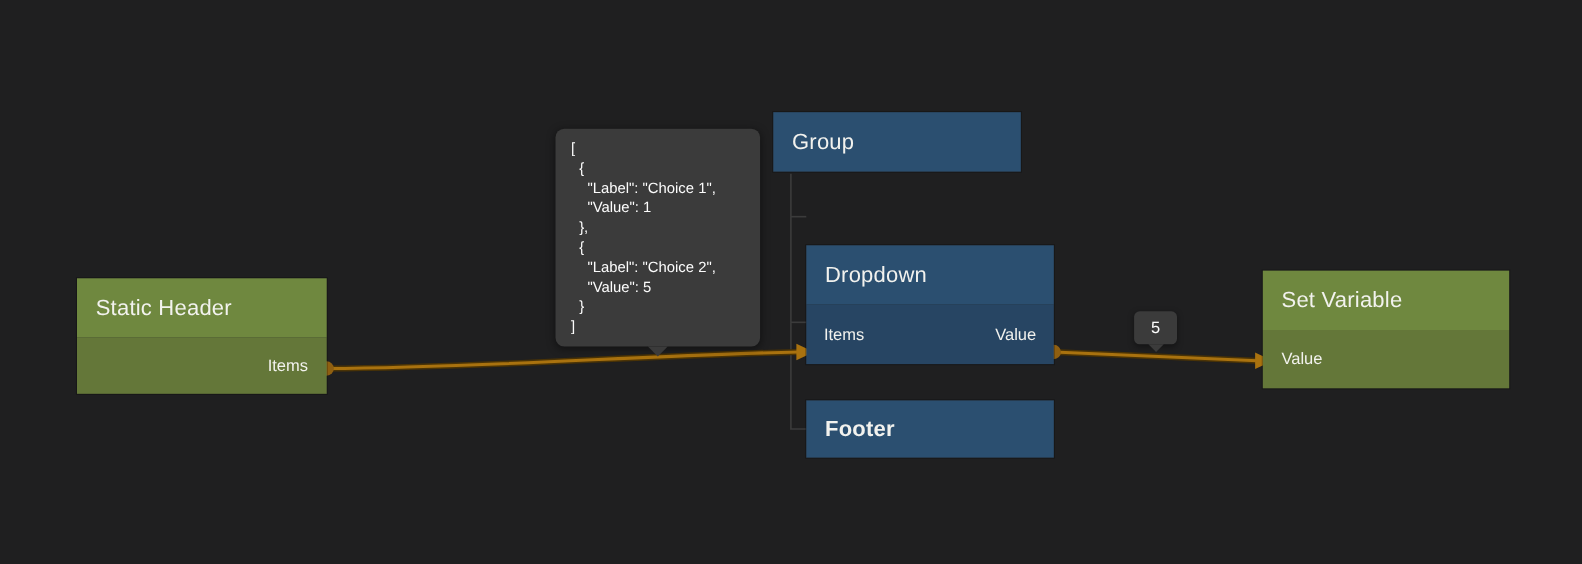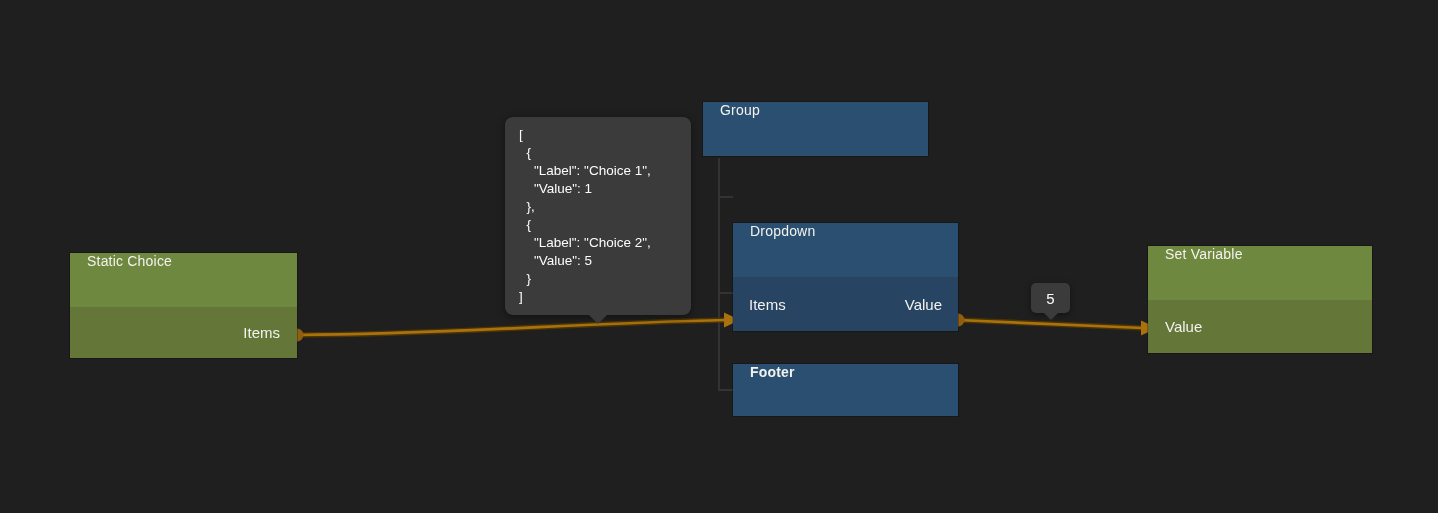--- a/index.html
+++ b/index.html
@@ -20,23 +20,23 @@
     left: 0; top: 0;
     width: 1438px; height: 513px;
   }
   .node {
     position: absolute;
     color: #f2f2ee;
     box-shadow: 0 0 0 1px rgba(0,0,0,0.25);
   }
   .node-header {
     display: flex;
-    align-items: flex-start;
+    align-items: center;
     padding: 0 17px;
-    font-size: 14px;
+    font-size: 20px;
     letter-spacing: 0.2px;
   }
   .node-body-row {
     display: flex;
     align-items: center;
     font-size: 15px;
   }
   .green-header { background: #6f883f; }
   .green-body   { background: #647739; }
   .blue-header  { background: #2b4f70; }
@@ -154,21 +154,21 @@
       <path d="M958,320 L1143,328" stroke="#a9720f" stroke-width="2.75" fill="none" stroke-linecap="round"></path>
       <polygon points="1141,320.5 1157,328 1141,335.5" fill="#a9720f"></polygon>
     </g>
 
     <circle cx="297" cy="335" r="6.5" fill="#8f5f11"></circle>
     <circle cx="958" cy="320" r="6.5" fill="#8f5f11"></circle>
   </svg>
 
   <div class="node static-array">
     <div class="node-header green-header">
-      <span>Static Choice</span>
+      <span>Static Header</span>
     </div>
     <div class="node-body-row green-body">
       <span>Items</span>
     </div>
   </div>
 
   <div class="node group-node">
     <div class="node-header blue-header">
       <span>Group</span>
     </div>

